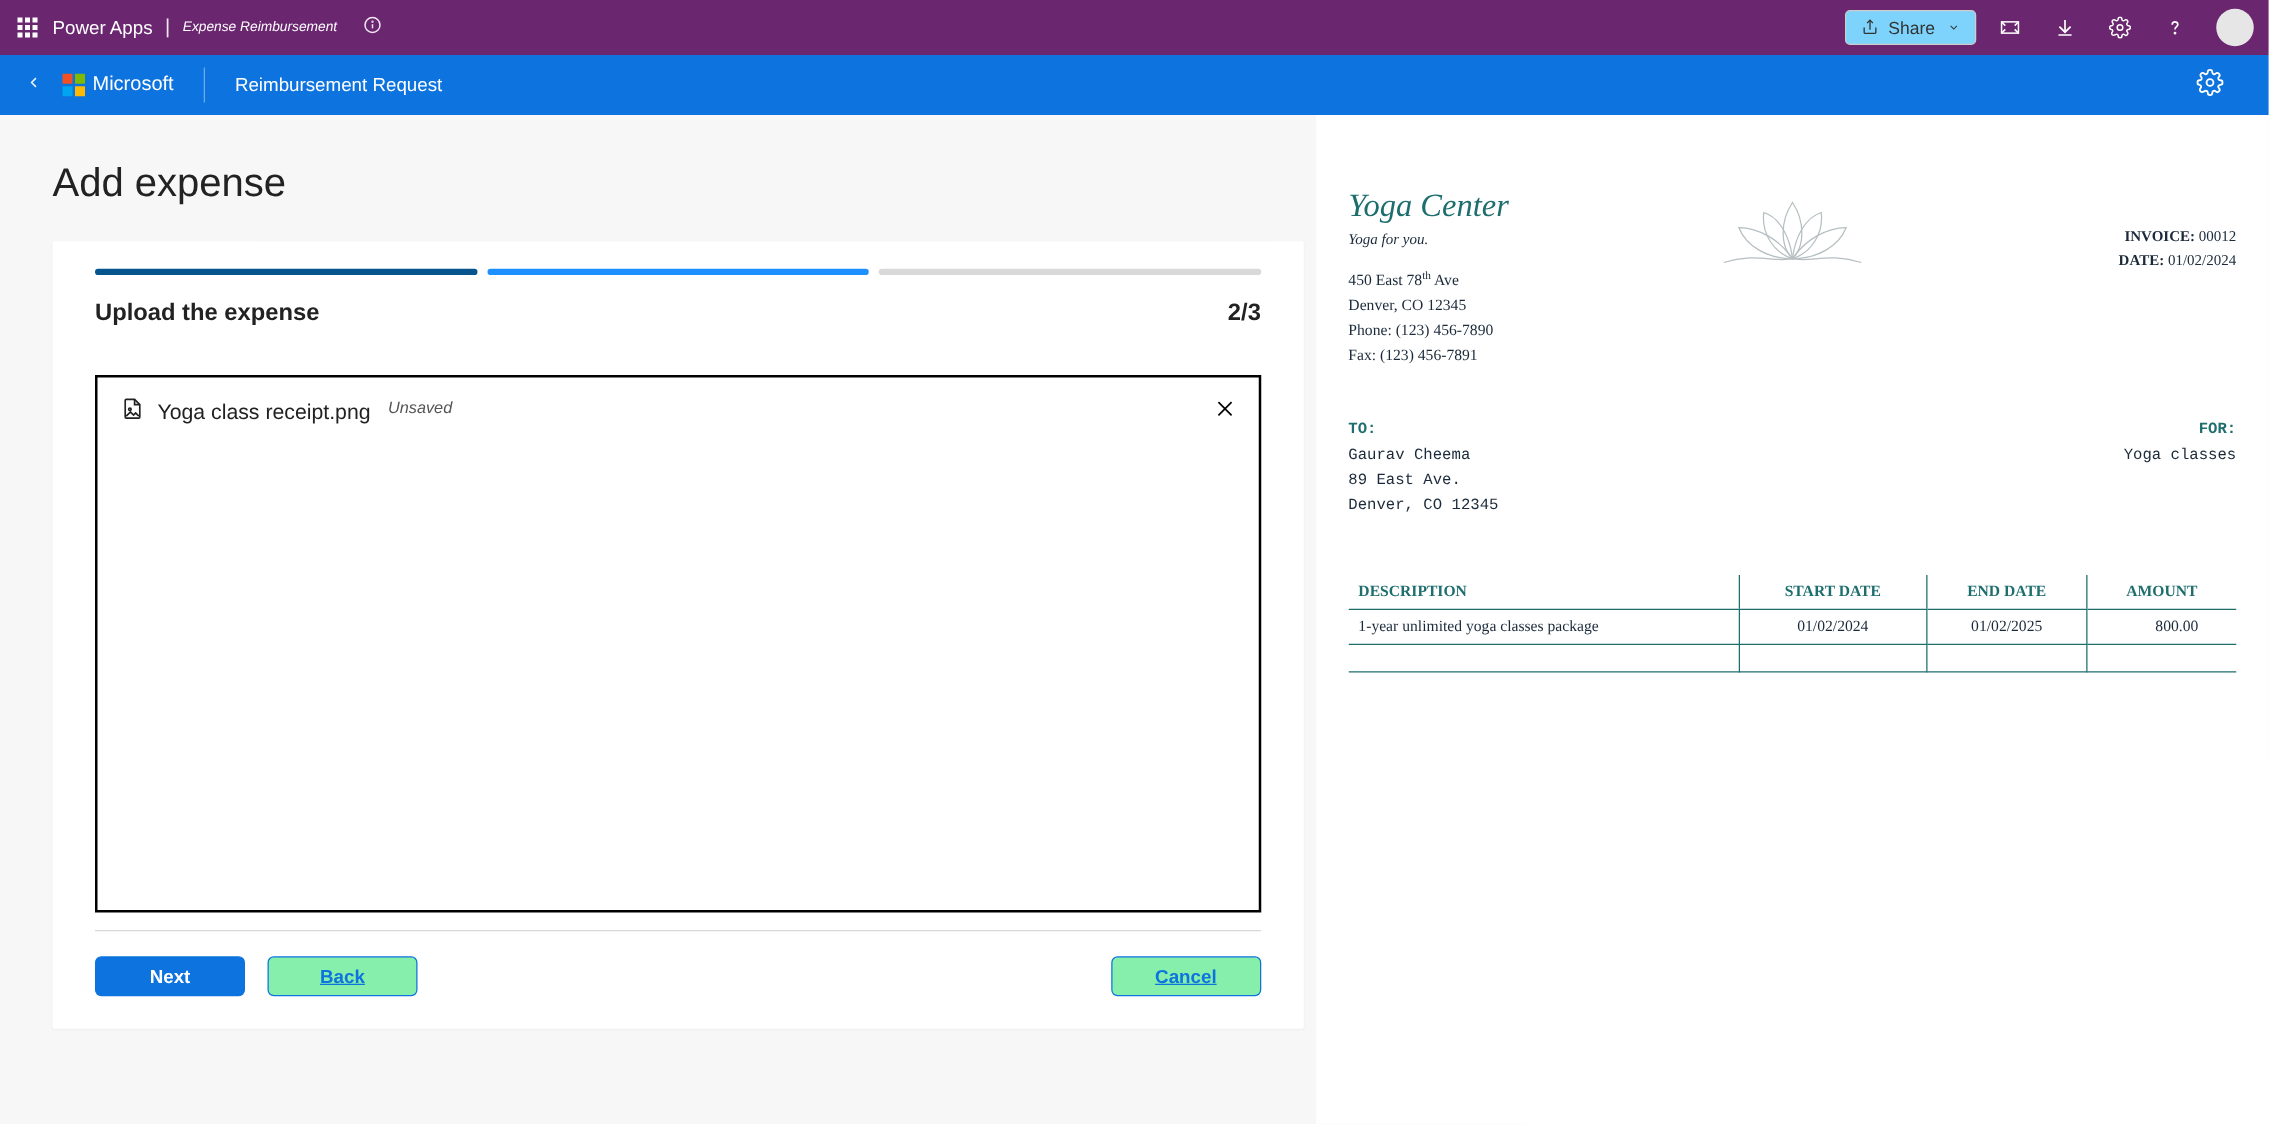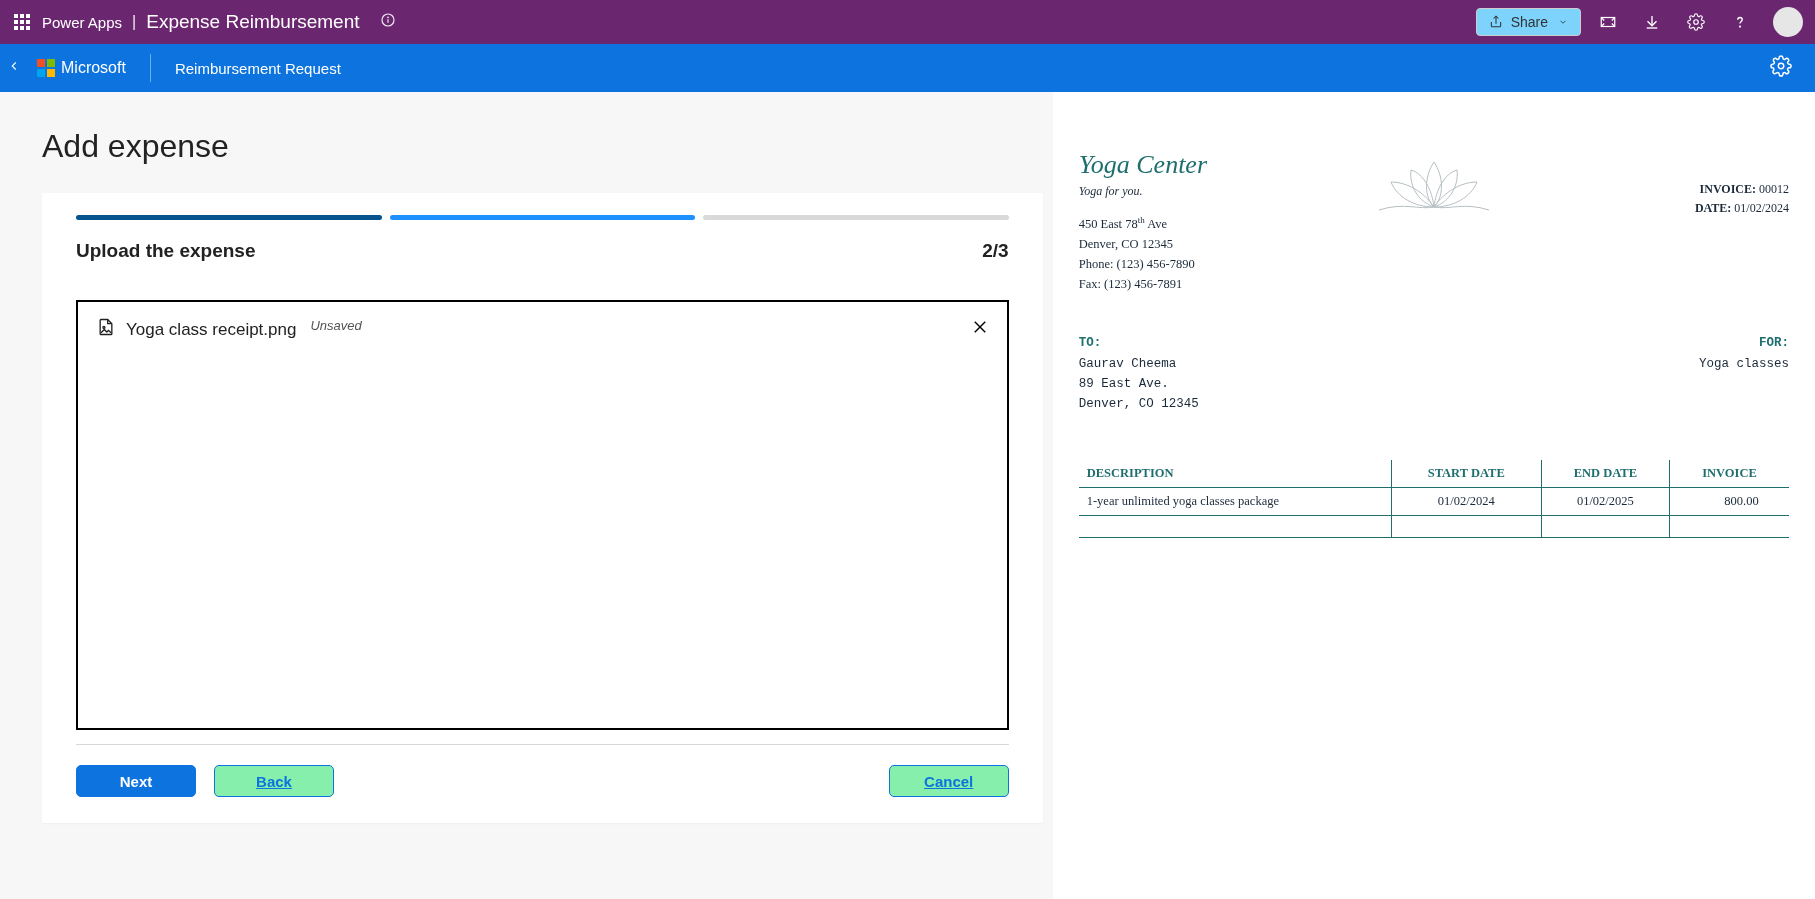--- a/index.html
+++ b/index.html
@@ -17,21 +17,21 @@
   }
   .waffle {
     width: 20px; height: 20px;
     display: grid; grid-template-columns: repeat(3,4px); grid-template-rows: repeat(3,4px);
     gap: 2px; align-content: center; justify-content: center;
     cursor: pointer;
   }
   .waffle span { background: #fff; width:4px; height:4px; }
   .top-bar .brand { font-size: 15px; }
   .top-bar .pipe { opacity: .9; }
-  .top-bar .app-name { font-size: 19px; }
+  .top-bar .app-name { font-size: 11px; font-style: italic; }
   .top-bar .info-icon { margin-left: 10px; opacity: .9; cursor: pointer; }
   .top-bar .spacer { flex: 1; }
   .share-btn {
     background: #7dd3fc; color: #333; border: 1px solid #ccc;
     border-radius: 4px; height: 28px; padding: 0 12px;
     display: flex; align-items: center; gap: 8px; font-size: 14px;
     cursor: pointer;
   }
   .share-btn svg { stroke: #333; }
   .chev-down { margin-left: 2px; }
@@ -42,21 +42,21 @@
   .avatar {
     width: 30px; height: 30px; border-radius: 50%;
     background: #e6e6e6; margin-left: 6px; cursor:pointer;
   }
 
   
   .app-bar {
     background: #0d73de;
     height: 48px;
     display: flex; align-items: center;
-    padding: 0 7px; color: #fff; gap: 16px;
+    padding: 0 20px; color: #fff; gap: 16px;
   }
   .app-bar .back { cursor:pointer; opacity:.95; }
   .ms-logo {
     display:flex; align-items:center; gap:6px;
     font-size:16px; font-weight:400; color:#fff;
   }
   .ms-logo .sq { width:18px; height:18px; display:grid; grid-template-columns:1fr 1fr; grid-template-rows:1fr 1fr; gap:2px;}
   .ms-logo .sq span:nth-child(1){background:#f25022;}
   .ms-logo .sq span:nth-child(2){background:#7fba00;}
   .ms-logo .sq span:nth-child(3){background:#00a4ef;}
@@ -328,21 +328,21 @@
           <div class="sec-body">Yoga classes</div>
         </div>
       </div>
 
       <table class="inv-table">
         <thead>
           <tr>
             <th style="width:44%">DESCRIPTION</th>
             <th>START DATE</th>
             <th>END DATE</th>
-            <th>INVOICE</th>
+            <th>AMOUNT</th>
           </tr>
         </thead>
         <tbody>
           <tr>
             <td>1-year unlimited yoga classes package</td>
             <td>01/02/2024</td>
             <td>01/02/2025</td>
             <td>800.00</td>
           </tr>
           <tr>

